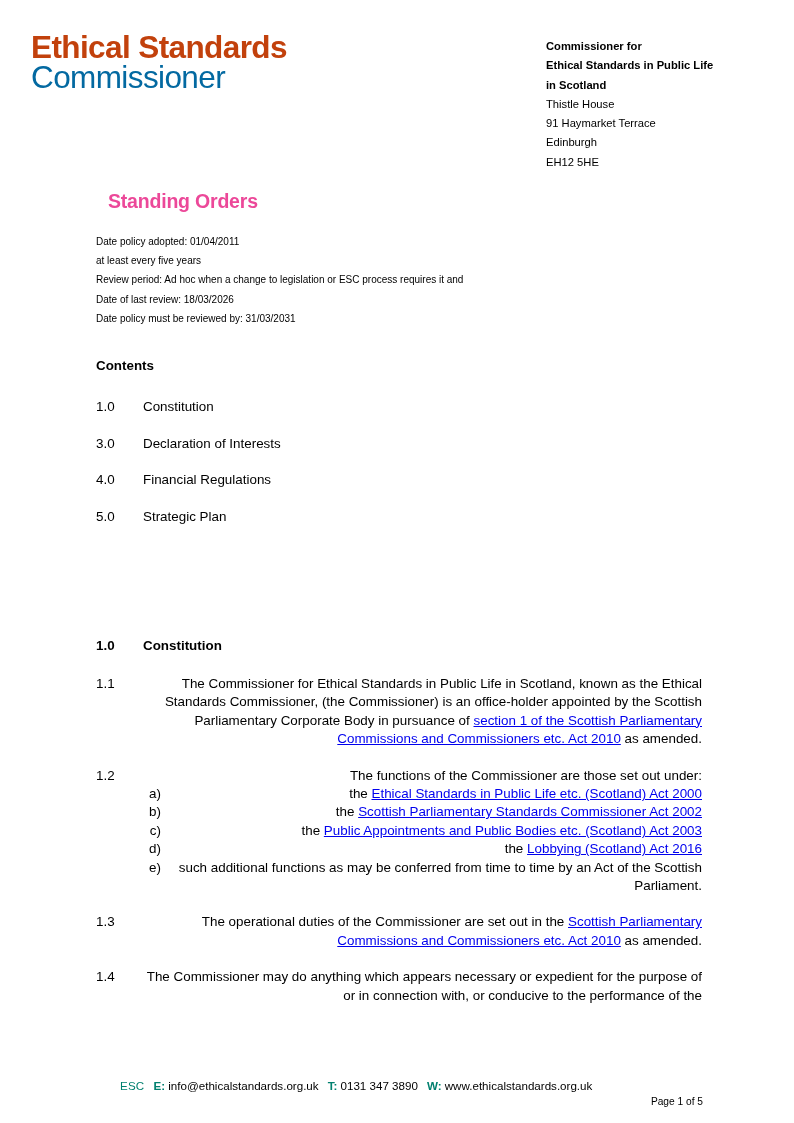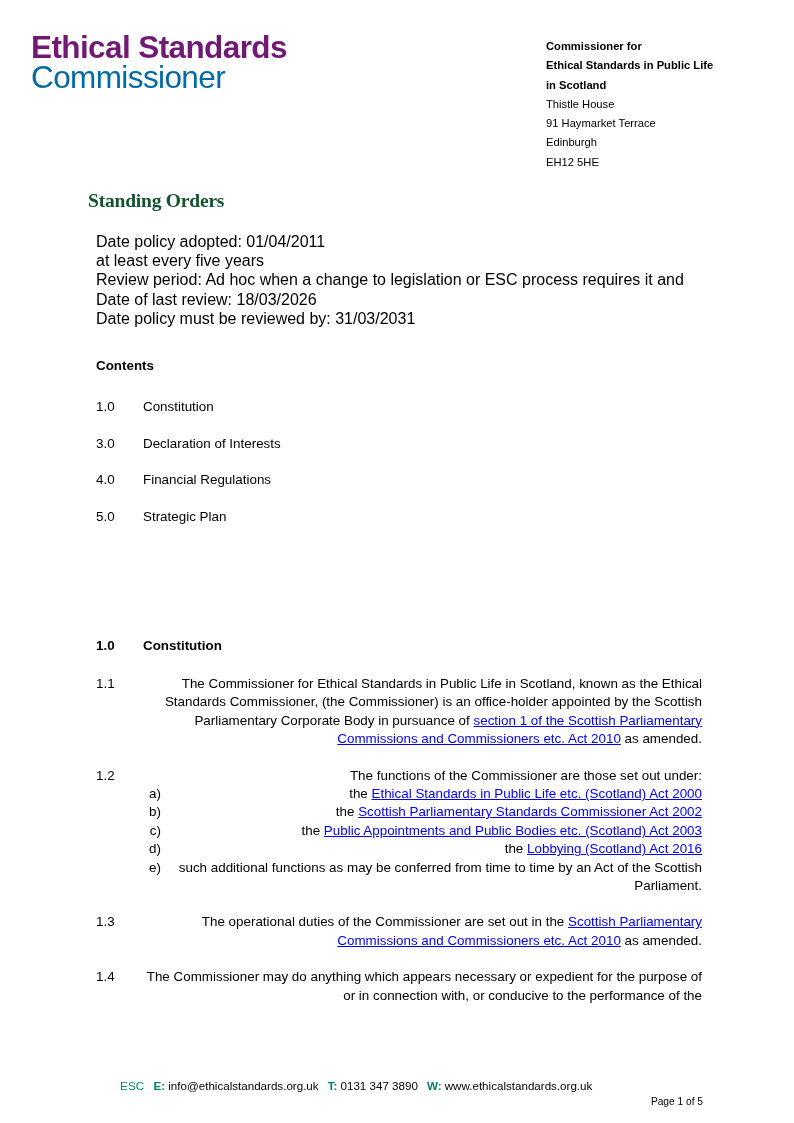--- a/index.html
+++ b/index.html
@@ -37,21 +37,21 @@
     position: absolute;
     left: 31px;
     top: 2px;
     line-height: 0.96;
     letter-spacing: -0.6px;
   }
   .logo-line1 {
     display: block;
     font-size: 31.5px;
     font-weight: bold;
-    color: #701a75;
+    color: #c2410c;
     white-space: nowrap;
   }
   .logo-line2 {
     display: block;
     font-size: 31.5px;
     font-weight: normal;
     color: #0369a1;
     white-space: nowrap;
   }
 
@@ -62,35 +62,34 @@
     font-size: 11.2px;
     line-height: 19.3px;
     color: #000000;
   }
   .address .ln { display: block; white-space: nowrap; }
   .address .ln.b { font-weight: bold; }
 
   
   .doc-title {
     position: absolute;
-    left: 88px;
+    left: 108px;
     top: 190px;
     font-size: 19.5px;
     font-weight: bold;
-    color: #14532d;
+    color: #ec4899;
     letter-spacing: -0.2px;
-    font-family: Liberation Serif, serif;
   }
 
   .meta {
     position: absolute;
     left: 96px;
     top: 232px;
     width: 610px;
-    font-size: 16px;
+    font-size: 10px;
     line-height: 19.2px;
   }
   .meta .ln { display: block; }
 
   .contents-heading {
     position: absolute;
     left: 96px;
     top: 358px;
     font-size: 13.4px;
     font-weight: bold;

